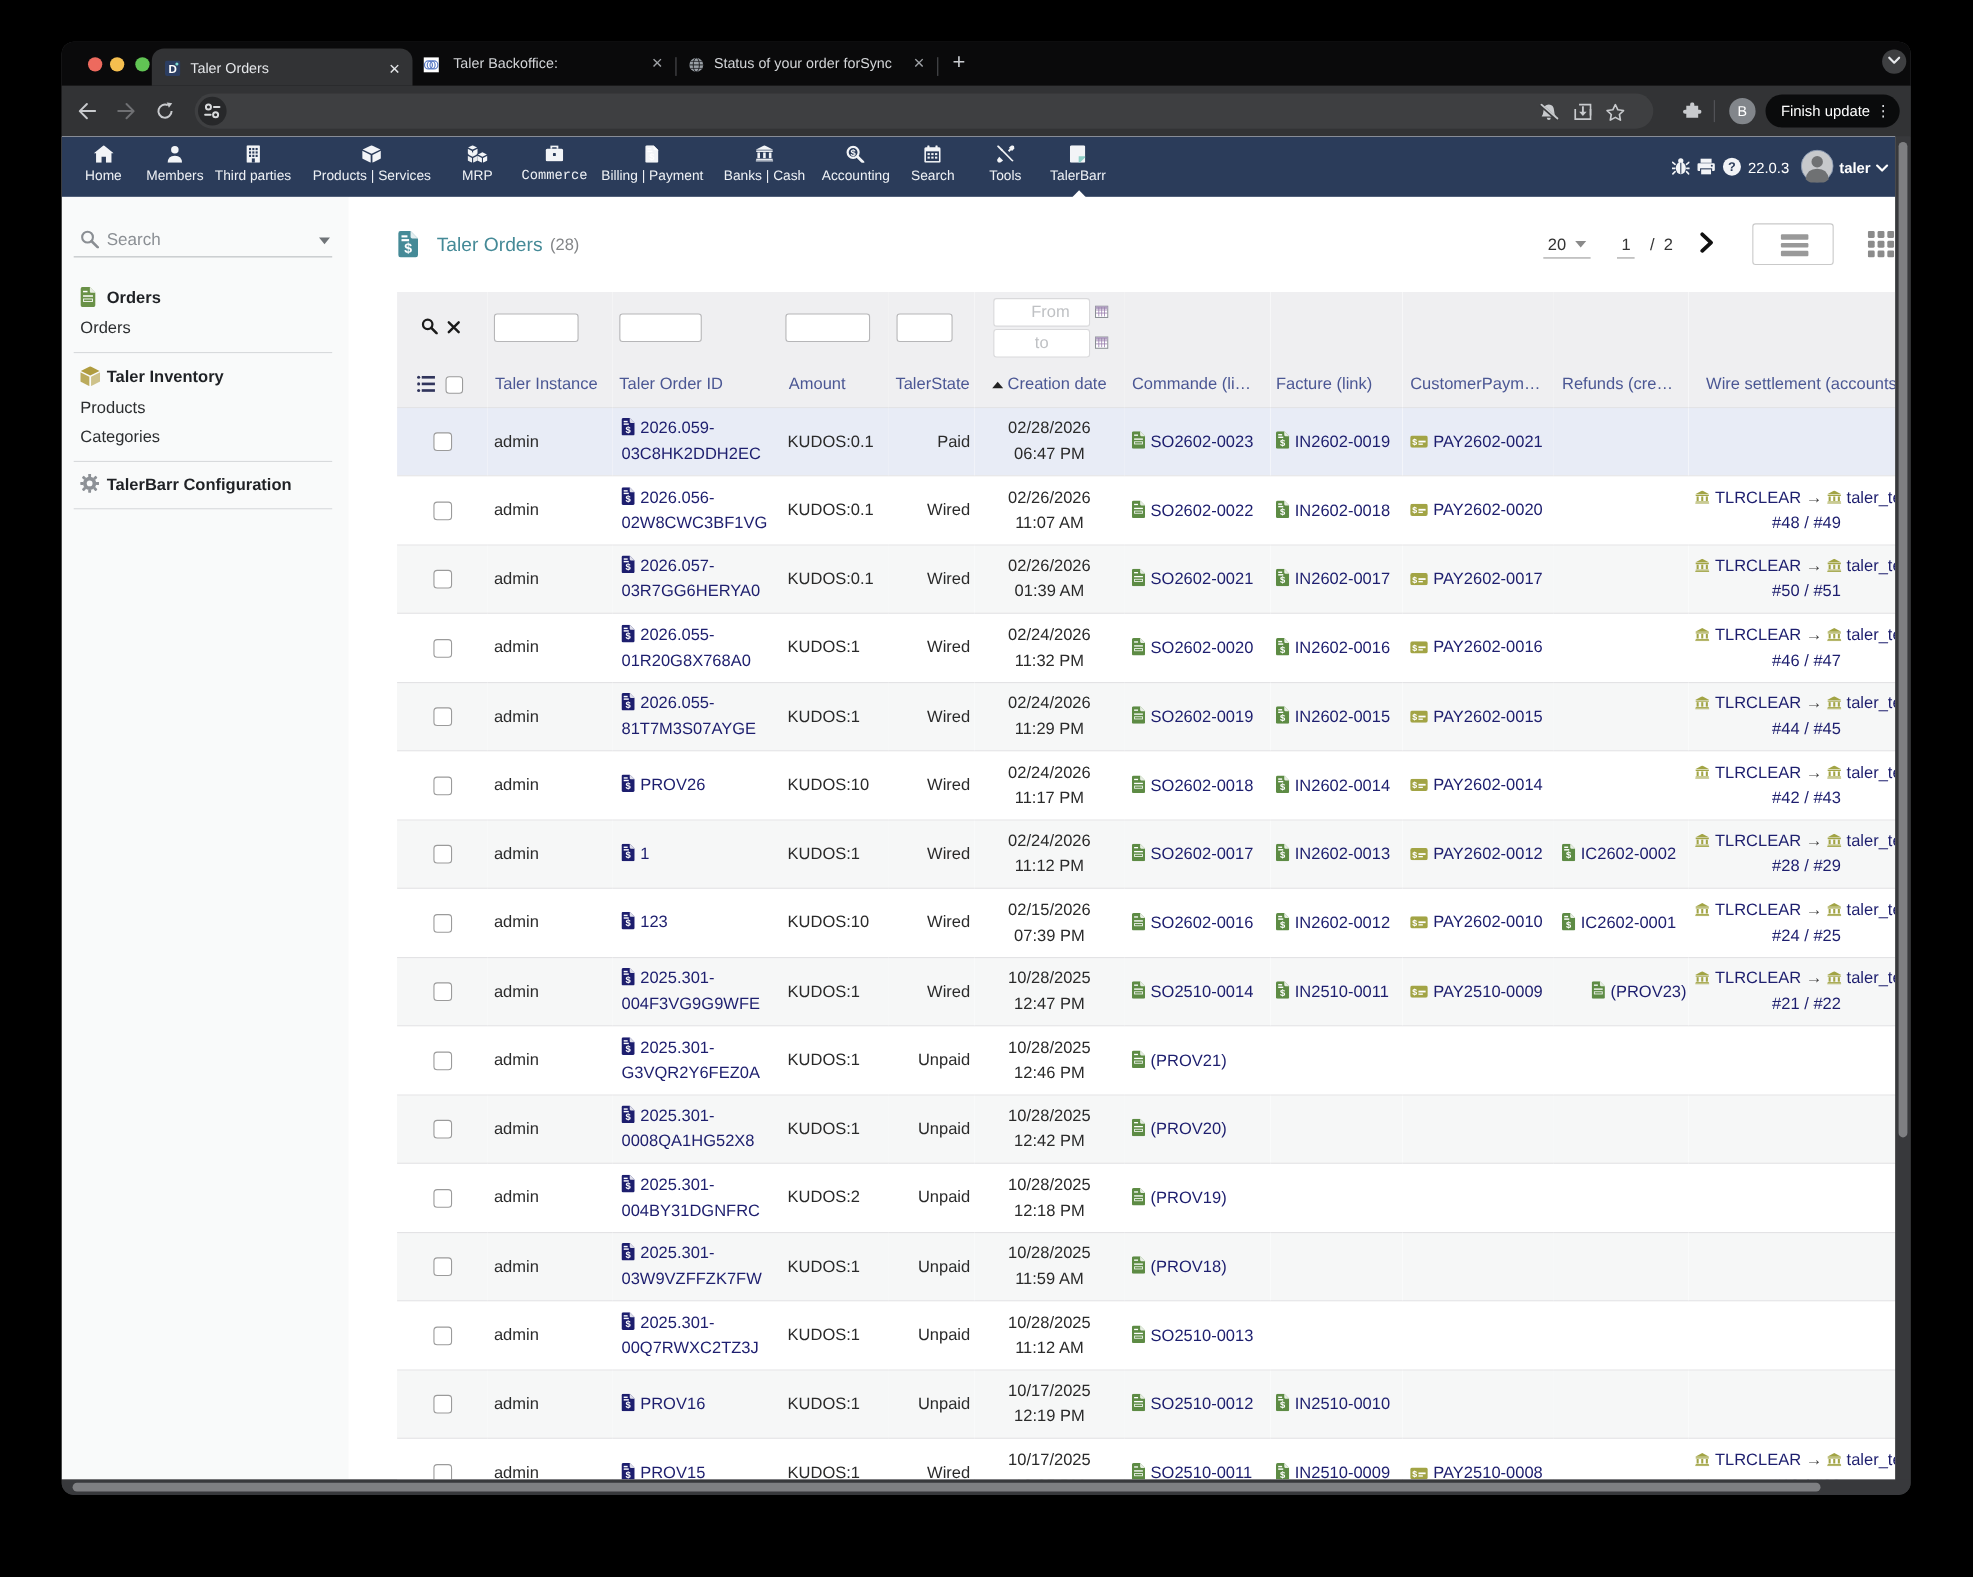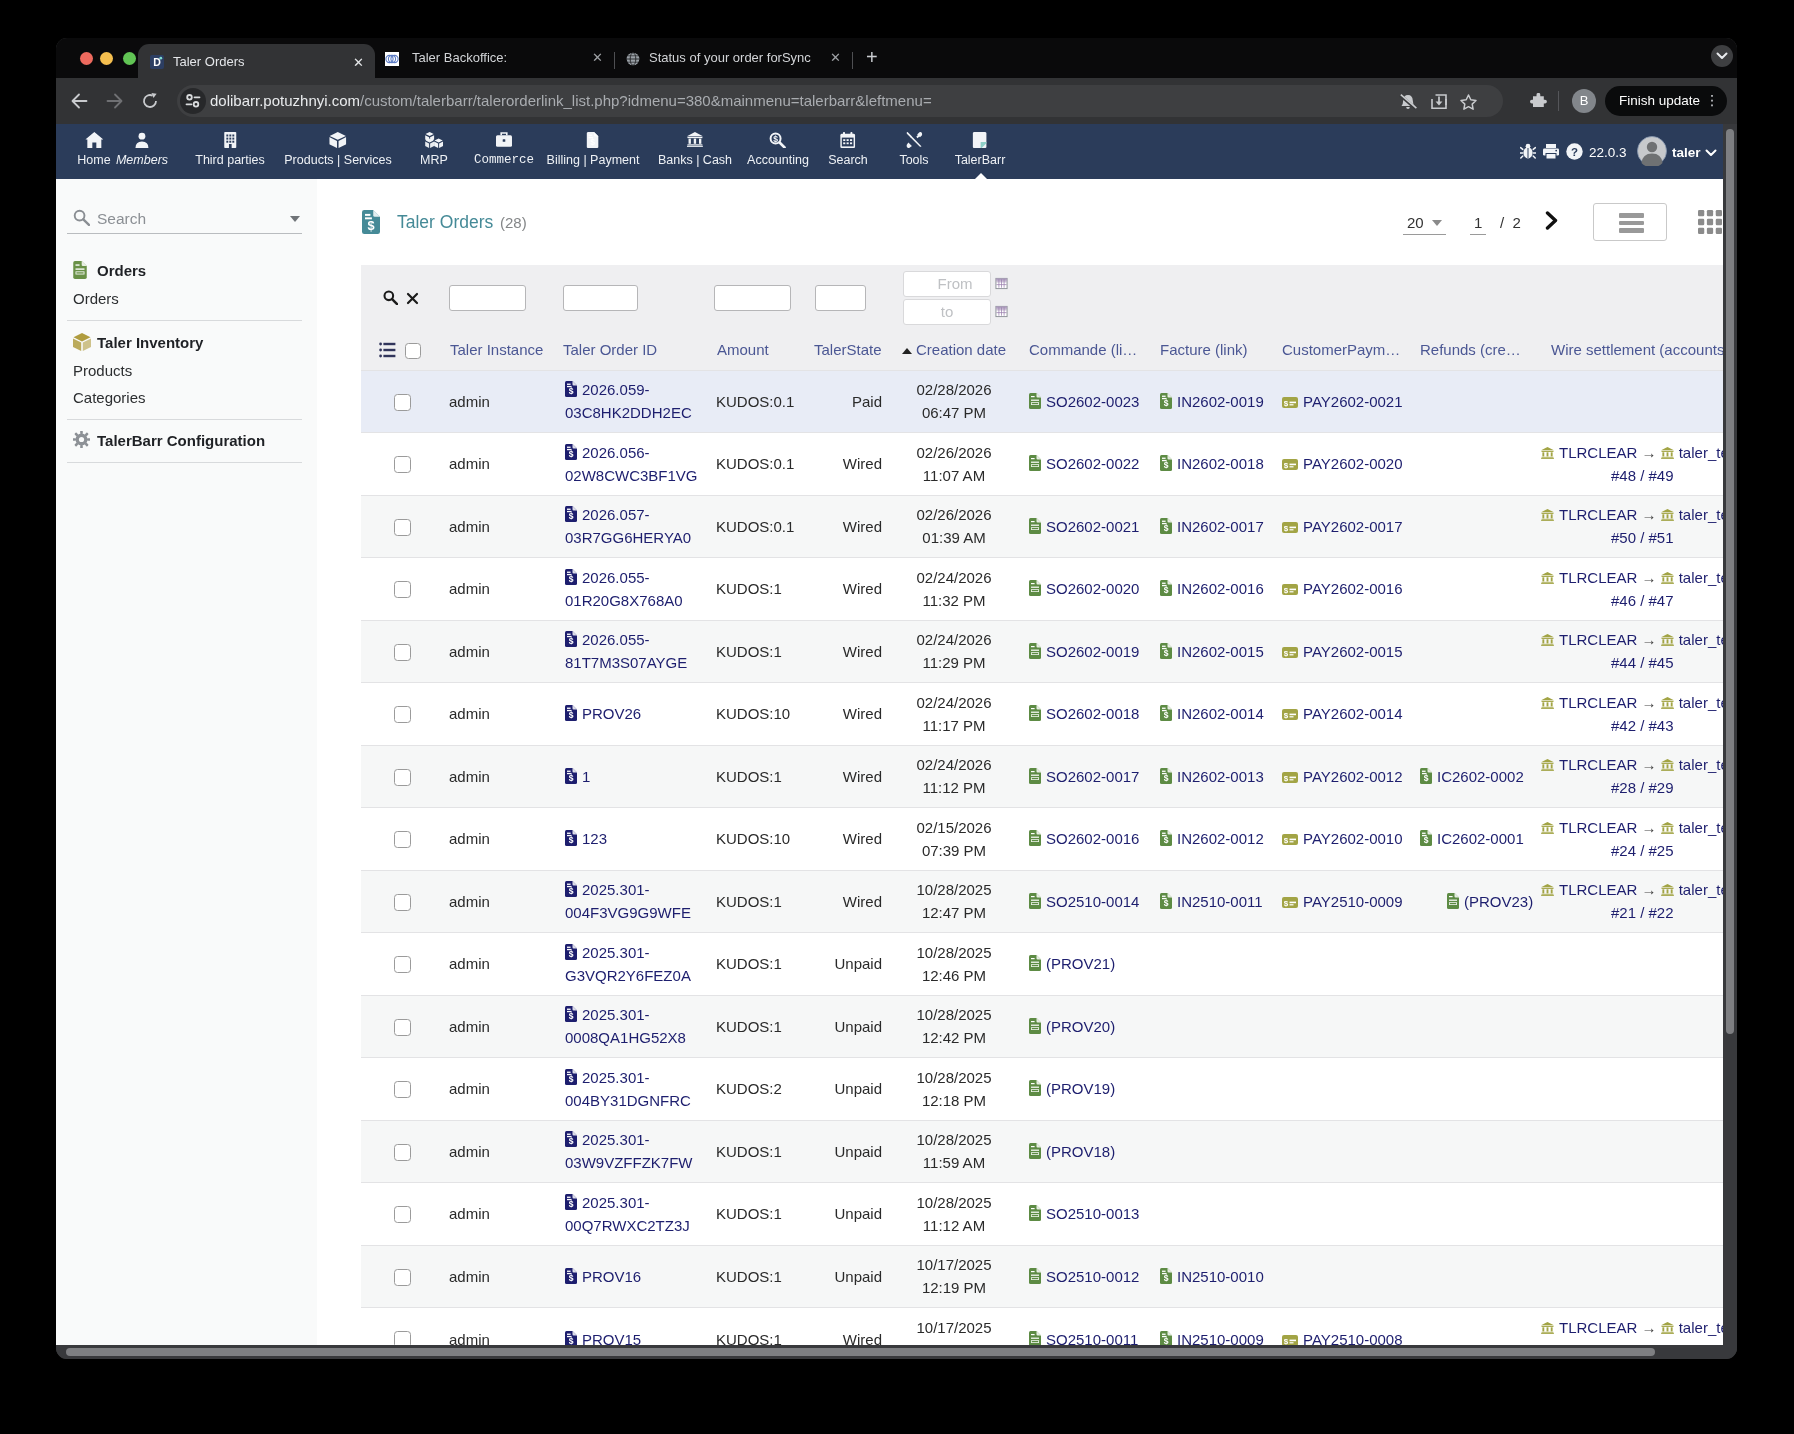--- a/index.html
+++ b/index.html
@@ -114,21 +114,20 @@
     <div class="cap">
       <div style="position:absolute;left:3px;top:3px;width:26px;height:26px;border-radius:50%;background:#27282a;"></div>
       <span style="position:absolute;left:8px;top:8px;line-height:0;"><svg width="16" height="16" viewBox="0 0 16 16" style="">
             <g stroke="#d8dadc" stroke-width="1.8" stroke-linecap="round">
               <line x1="9.5" y1="4.3" x2="14.5" y2="4.3"></line>
               <line x1="1.5" y1="11.3" x2="6.5" y2="11.3"></line>
             </g>
             <circle cx="4.5" cy="4.3" r="2.3" fill="none" stroke="#d8dadc" stroke-width="1.8"></circle>
             <circle cx="11" cy="11.3" r="2.3" fill="none" stroke="#d8dadc" stroke-width="1.8"></circle>
           </svg></span>
-      <span class="urlt"><span style="color:#e9ebed;">dolibarr.potuzhnyi.com</span>/custom/talerbarr/talerorderlink_list.php?idmenu=380&amp;mainmenu=talerbarr&amp;leftmenu=</span>
       <span style="position:absolute;right:86px;top:9px;line-height:0;"><svg width="18" height="16" viewBox="0 0 18 16" style="">
             <path fill="#c8cacd" d="M9 1 Q13.5 1 13.8 6.5 Q14 10.5 15.5 12 L2.5 12 Q4 10.5 4.2 6.5 Q4.5 1 9 1 Z"></path>
             <path fill="#c8cacd" d="M7.2 13 L10.8 13 Q10.8 15 9 15 Q7.2 15 7.2 13 Z"></path>
             <line x1="1" y1="1" x2="17" y2="15" stroke="#3a3b3d" stroke-width="3"></line>
             <line x1="1.8" y1="0.6" x2="17.4" y2="14.2" stroke="#c8cacd" stroke-width="1.6"></line>
           </svg></span>
       <span style="position:absolute;right:56px;top:9px;line-height:0;"><svg width="16" height="16" viewBox="0 0 16 16" style="">
             <path fill="none" stroke="#c8cacd" stroke-width="1.6" d="M1 5 L1 14.2 L15 14.2 L15 5"></path>
             <path fill="none" stroke="#c8cacd" stroke-width="1.6" d="M4.5 1 L15 1 L15 11"></path>
             <path fill="#c8cacd" d="M8 11.5 L4.6 7.5 L11.4 7.5 Z"></path>
@@ -150,21 +149,21 @@
   </div>
 
   <div class="page">
     <div class="menubar">
       <div class="mi" style="left:38px;">
           <div class="mico"><svg width="18" height="16" viewBox="0 0 18 16" style="">
               <path fill="#f2f4f7" d="M9 0 L18 7.4 L16 7.4 L16 16 L11 16 L11 10.5 L7 10.5 L7 16 L2 16 L2 7.4 L0 7.4 Z"></path>
             </svg></div>
           <div class="mlb">Home</div>
         </div>
-        <div class="mi" style="left:86px;font-style:italic;">
+        <div class="mi" style="left:103px;">
           <div class="mico"><svg width="16" height="16" viewBox="0 0 16 16" style="">
               <circle cx="8" cy="4.2" r="3.4" fill="#f2f4f7"></circle>
               <path fill="#f2f4f7" d="M1.5 16 Q1.5 9.5 8 9.5 Q14.5 9.5 14.5 16 Z"></path>
             </svg></div>
           <div class="mlb">Members</div>
         </div>
         <div class="mi" style="left:174px;">
           <div class="mico"><svg width="14" height="16" viewBox="0 0 14 16" style="">
               <rect x="1" y="0" width="12" height="16" rx="0.8" fill="#f2f4f7"></rect>
               <rect x="3.1" y="2.5" width="1.9" height="2" fill="#2b3c5a"></rect>

